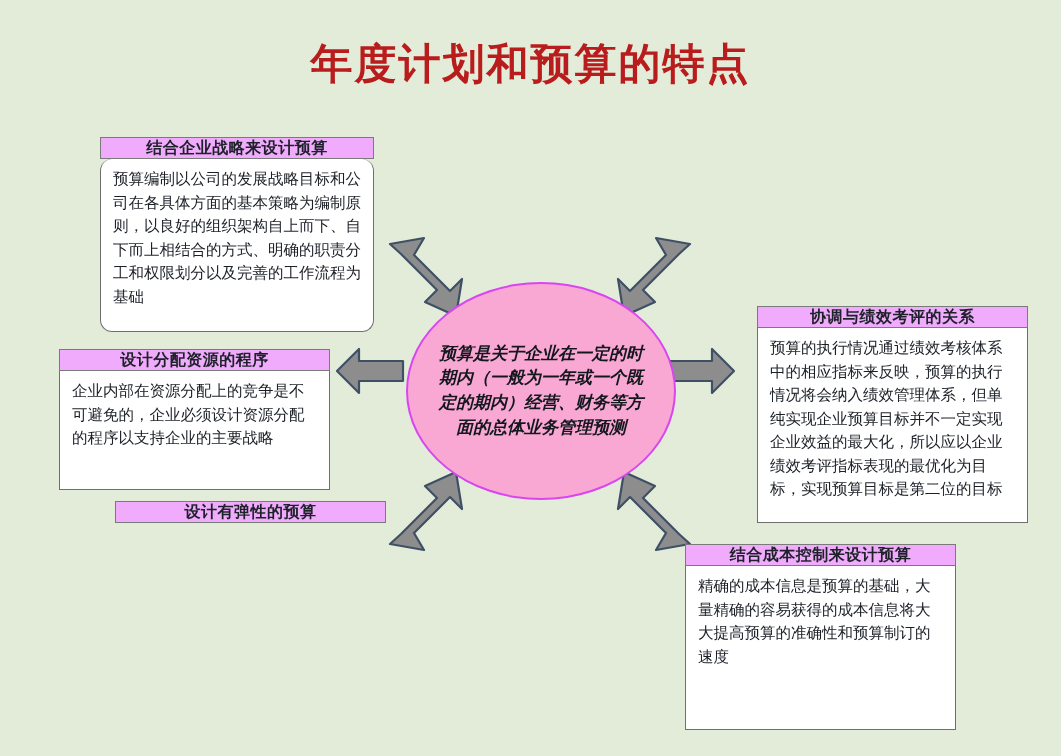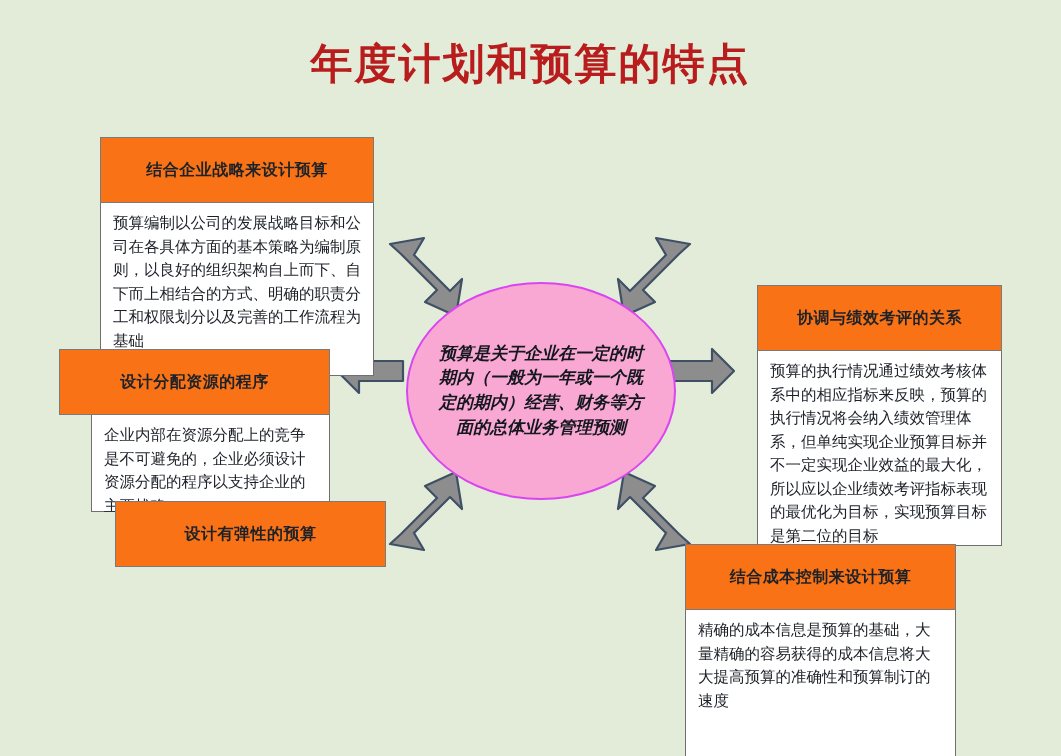--- a/index.html
+++ b/index.html
@@ -34,28 +34,28 @@
     font-family: "Liberation Sans", "DejaVu Sans", sans-serif;
   }
 
   
   .box {
     position: absolute;
     box-sizing: border-box;
   }
   .box-header {
     box-sizing: border-box;
-    background: #f97316;
+    background: #f0abfc;
     border: 1px solid #7a7a7a;
     color: #1d2229;
     font-weight: bold;
     font-size: 16px;
     text-align: center;
     letter-spacing: 0.5px;
-    padding: 22px 4px;
+    padding: 0 4px;
     line-height: 1.25;
   }
   .box-body {
     box-sizing: border-box;
     background: #ffffff;
     border: 1px solid #6f6f6f;
     border-top: none;
     color: #1b1f26;
     font-size: 15.5px;
     line-height: 1.52;
@@ -145,30 +145,30 @@
       <polygon points="80,78 46,84 56,67 20,31 8,43 14,6 45,20 33,32 69,68" fill="#8d8d8d" stroke="#3f5066" stroke-width="2.2" stroke-linejoin="round" transform="translate(2,-2)"></polygon>
     </svg>
   </div>
 
   <div class="center-ellipse">
     <div class="center-text">预算是关于企业在一定的时期内（一般为一年或一个既定的期内）经营、财务等方面的总体业务管理预测</div>
   </div>
 
   <div class="box z-base" style="left:100px; top:137px; width:274px;">
     <div class="box-header">结合企业战略来设计预算</div>
-    <div class="box-body" style="height:173px;">预算编制以公司的发展战略目标和公司在各具体方面的基本策略为编制原则，以良好的组织架构自上而下、自下而上相结合的方式、明确的职责分工和权限划分以及完善的工作流程为基础</div>
+    <div class="box-body" style="height:173px;border-radius:12px;">预算编制以公司的发展战略目标和公司在各具体方面的基本策略为编制原则，以良好的组织架构自上而下、自下而上相结合的方式、明确的职责分工和权限划分以及完善的工作流程为基础</div>
   </div>
 
 
   <div class="box z-base" style="left:59px; top:349px; width:271px;">
     <div class="box-header">设计分配资源的程序</div>
-    <div class="box-body" style="height:97px;margin-left:32px;">企业内部在资源分配上的竞争是不可避免的，企业必须设计资源分配的程序以支持企业的主要战略</div>
+    <div class="box-body" style="height:119px;">企业内部在资源分配上的竞争是不可避免的，企业必须设计资源分配的程序以支持企业的主要战略</div>
   </div>
 
-  <div class="box z-base" style="left:757px; top:285px; width:245px;font-family:Liberation Serif, serif;">
+  <div class="box z-base" style="left:757px; top:306px; width:271px;font-family:Liberation Serif, serif;">
     <div class="box-header">协调与绩效考评的关系</div>
     <div class="box-body" style="height:195px;">预算的执行情况通过绩效考核体系中的相应指标来反映，预算的执行情况将会纳入绩效管理体系，但单纯实现企业预算目标并不一定实现企业效益的最大化，所以应以企业绩效考评指标表现的最优化为目标，实现预算目标是第二位的目标</div>
   </div>
 
   <div class="box z-top" style="left:115px; top:501px; width:271px;">
     <div class="box-header">设计有弹性的预算</div>
   </div>
 
   <div class="box z-mid" style="left:685px; top:544px; width:271px;">
     <div class="box-header">结合成本控制来设计预算</div>

